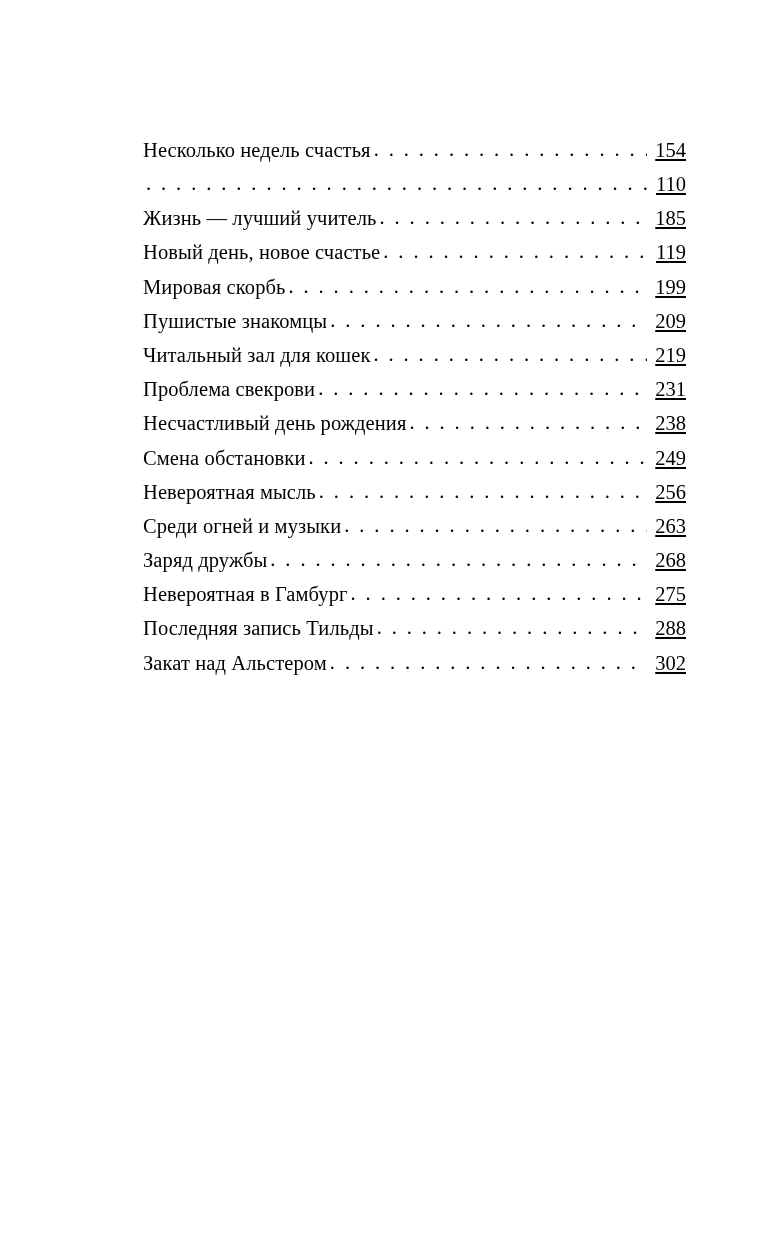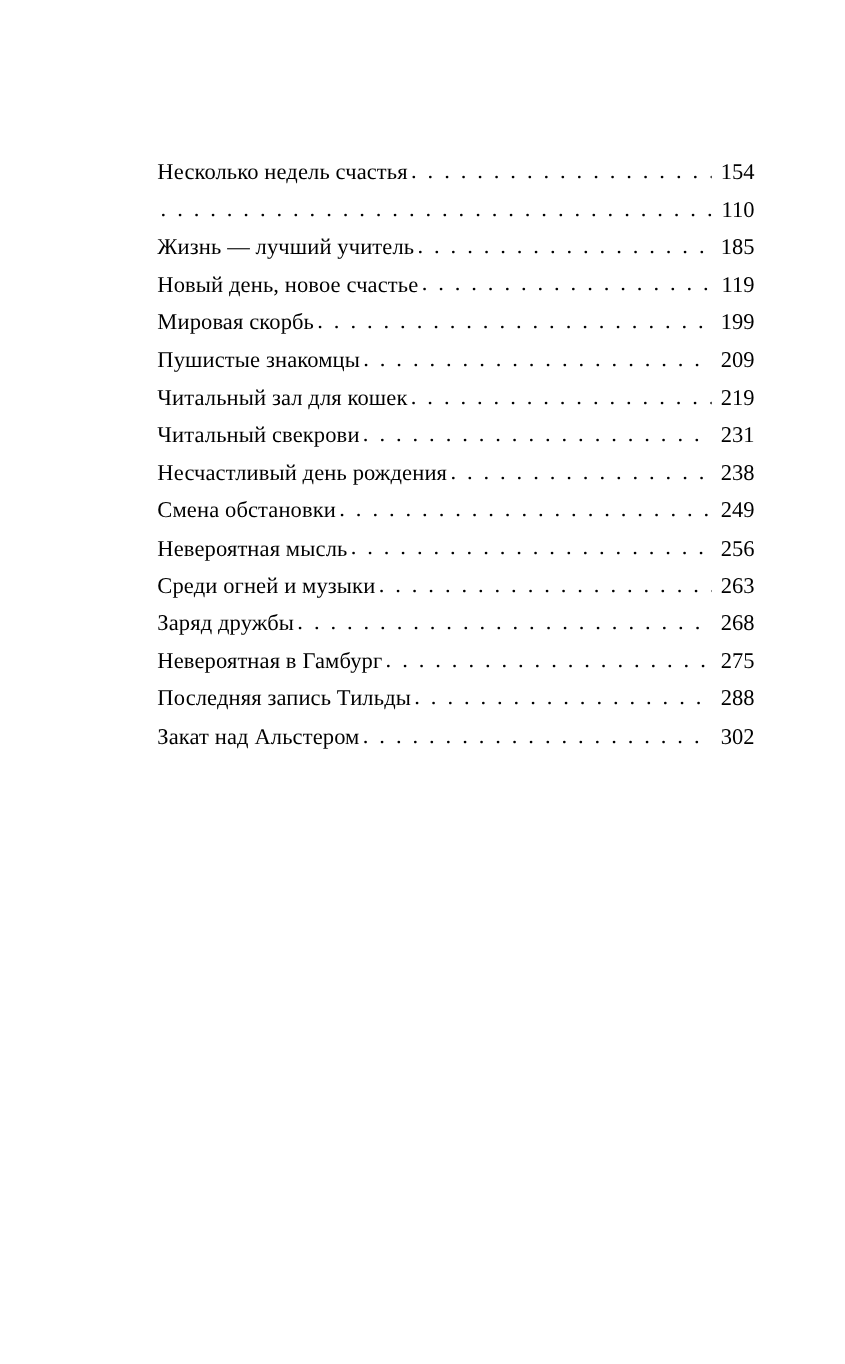--- a/index.html
+++ b/index.html
@@ -21,21 +21,21 @@
     box-sizing: border-box;
   }
   #toc {
     position: absolute;
     left: 143px;
     top: 133px;
     width: 543px;
   }
   .toc-entry {
     display: flex;
-    align-items: flex-end;
+    align-items: center;
     width: 100%;
     font-size: 20.5px;
     line-height: 1.0;
     height: 34.2px;
     white-space: nowrap;
   }
   .toc-title {
     flex: 0 0 auto;
     letter-spacing: 0.1px;
   }
@@ -55,20 +55,21 @@
     white-space: nowrap;
   }
   .toc-dots.tight {
     letter-spacing: 0.6px;
     margin-left: 1px;
   }
   .toc-page {
     flex: 0 0 auto;
     text-align: right;
     min-width: 38px;
+    text-decoration: underline;
   }
 </style>
 </head>
 <body>
 
 <div id="page">
   <div id="toc">
       <div class="toc-entry">
         <span class="toc-title">Несколько недель счастья</span>
         <span class="toc-dots"></span>
@@ -97,21 +98,21 @@
         <span class="toc-title">Пушистые знакомцы</span>
         <span class="toc-dots"></span>
         <span class="toc-page">209</span>
       </div>
       <div class="toc-entry">
         <span class="toc-title">Читальный зал для кошек</span>
         <span class="toc-dots"></span>
         <span class="toc-page">219</span>
       </div>
       <div class="toc-entry">
-        <span class="toc-title">Читальный свекрови</span>
+        <span class="toc-title">Проблема свекрови</span>
         <span class="toc-dots"></span>
         <span class="toc-page">231</span>
       </div>
       <div class="toc-entry">
         <span class="toc-title">Несчастливый день рождения</span>
         <span class="toc-dots"></span>
         <span class="toc-page">238</span>
       </div>
       <div class="toc-entry">
         <span class="toc-title">Смена обстановки</span>

